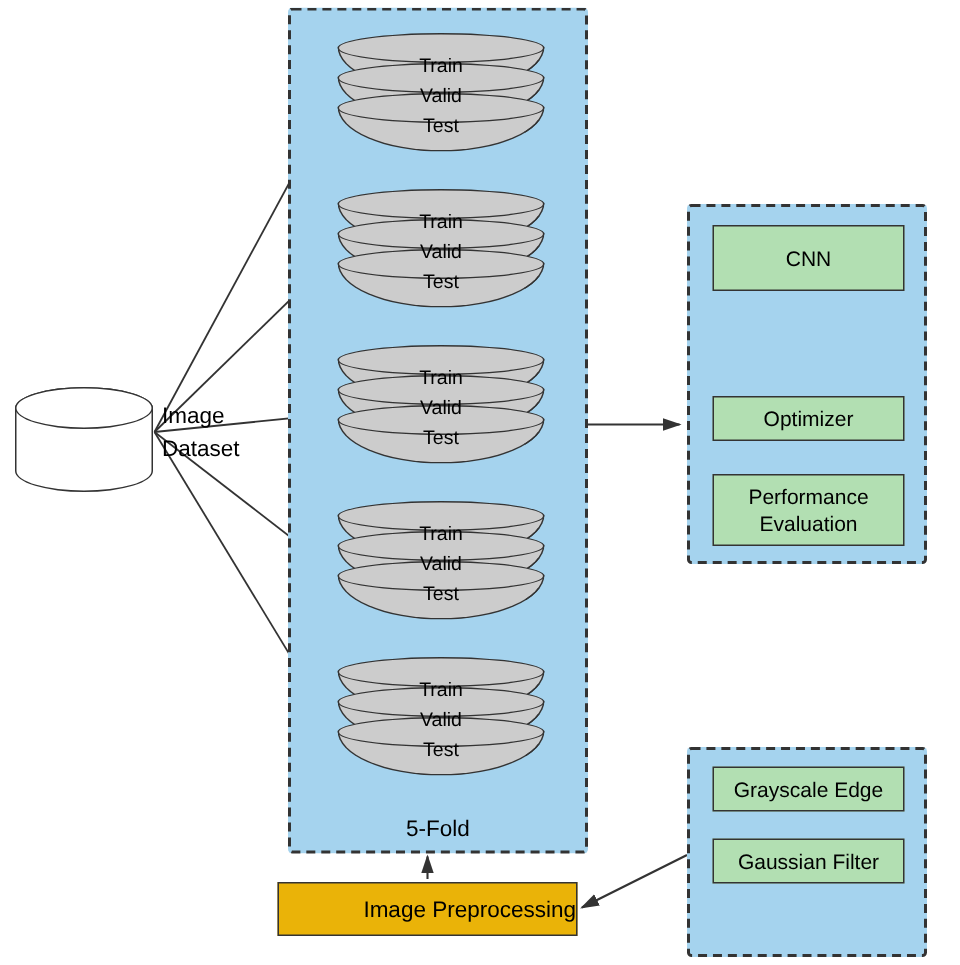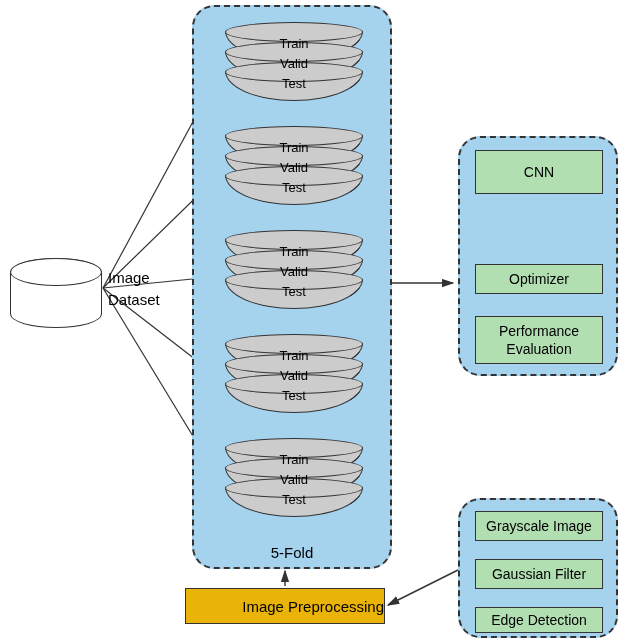--- a/index.html
+++ b/index.html
@@ -14,21 +14,21 @@
   }
   svg {
     position: absolute;
     top: 0;
     left: 0;
     pointer-events: none;
   }
   .rounded-panel {
     position: absolute;
     border: 2px dashed #333;
-    border-radius: 22px;
+    border-radius: 3px;
     background: #a5d3ee;
     box-sizing: border-box;
   }
   .db-container {
     position: absolute;
   }
   .db-stack {
     position: relative;
     width: 138px;
   }
@@ -221,25 +221,22 @@
   <div class="greenbox" style="left:15px; top:178px; width:128px; height:48px;">
     <span>Performance Evaluation</span>
   </div>
   <div class="greenbox" style="left:15px; top:126px; width:128px; height:30px;">
     <span>Optimizer</span>
   </div>
 </div>
 
 <div class="rounded-panel" style="left:458px; top:498px; width:160px; height:140px;">
   <div class="greenbox" style="left:15px; top:11px; width:128px; height:30px;">
-    <span>Grayscale Image</span>
+    <span>Grayscale Edge</span>
   </div>
   <div class="greenbox" style="left:15px; top:59px; width:128px; height:30px;">
     <span>Gaussian Filter</span>
   </div>
-  <div class="greenbox" style="left:15px; top:107px; width:128px; height:26px;">
-    <span>Edge Detection</span>
-  </div>
 </div>
 
 <div class="preprocess-box">
   <span>Image Preprocessing</span>
 </div>
 
 </body></html>

